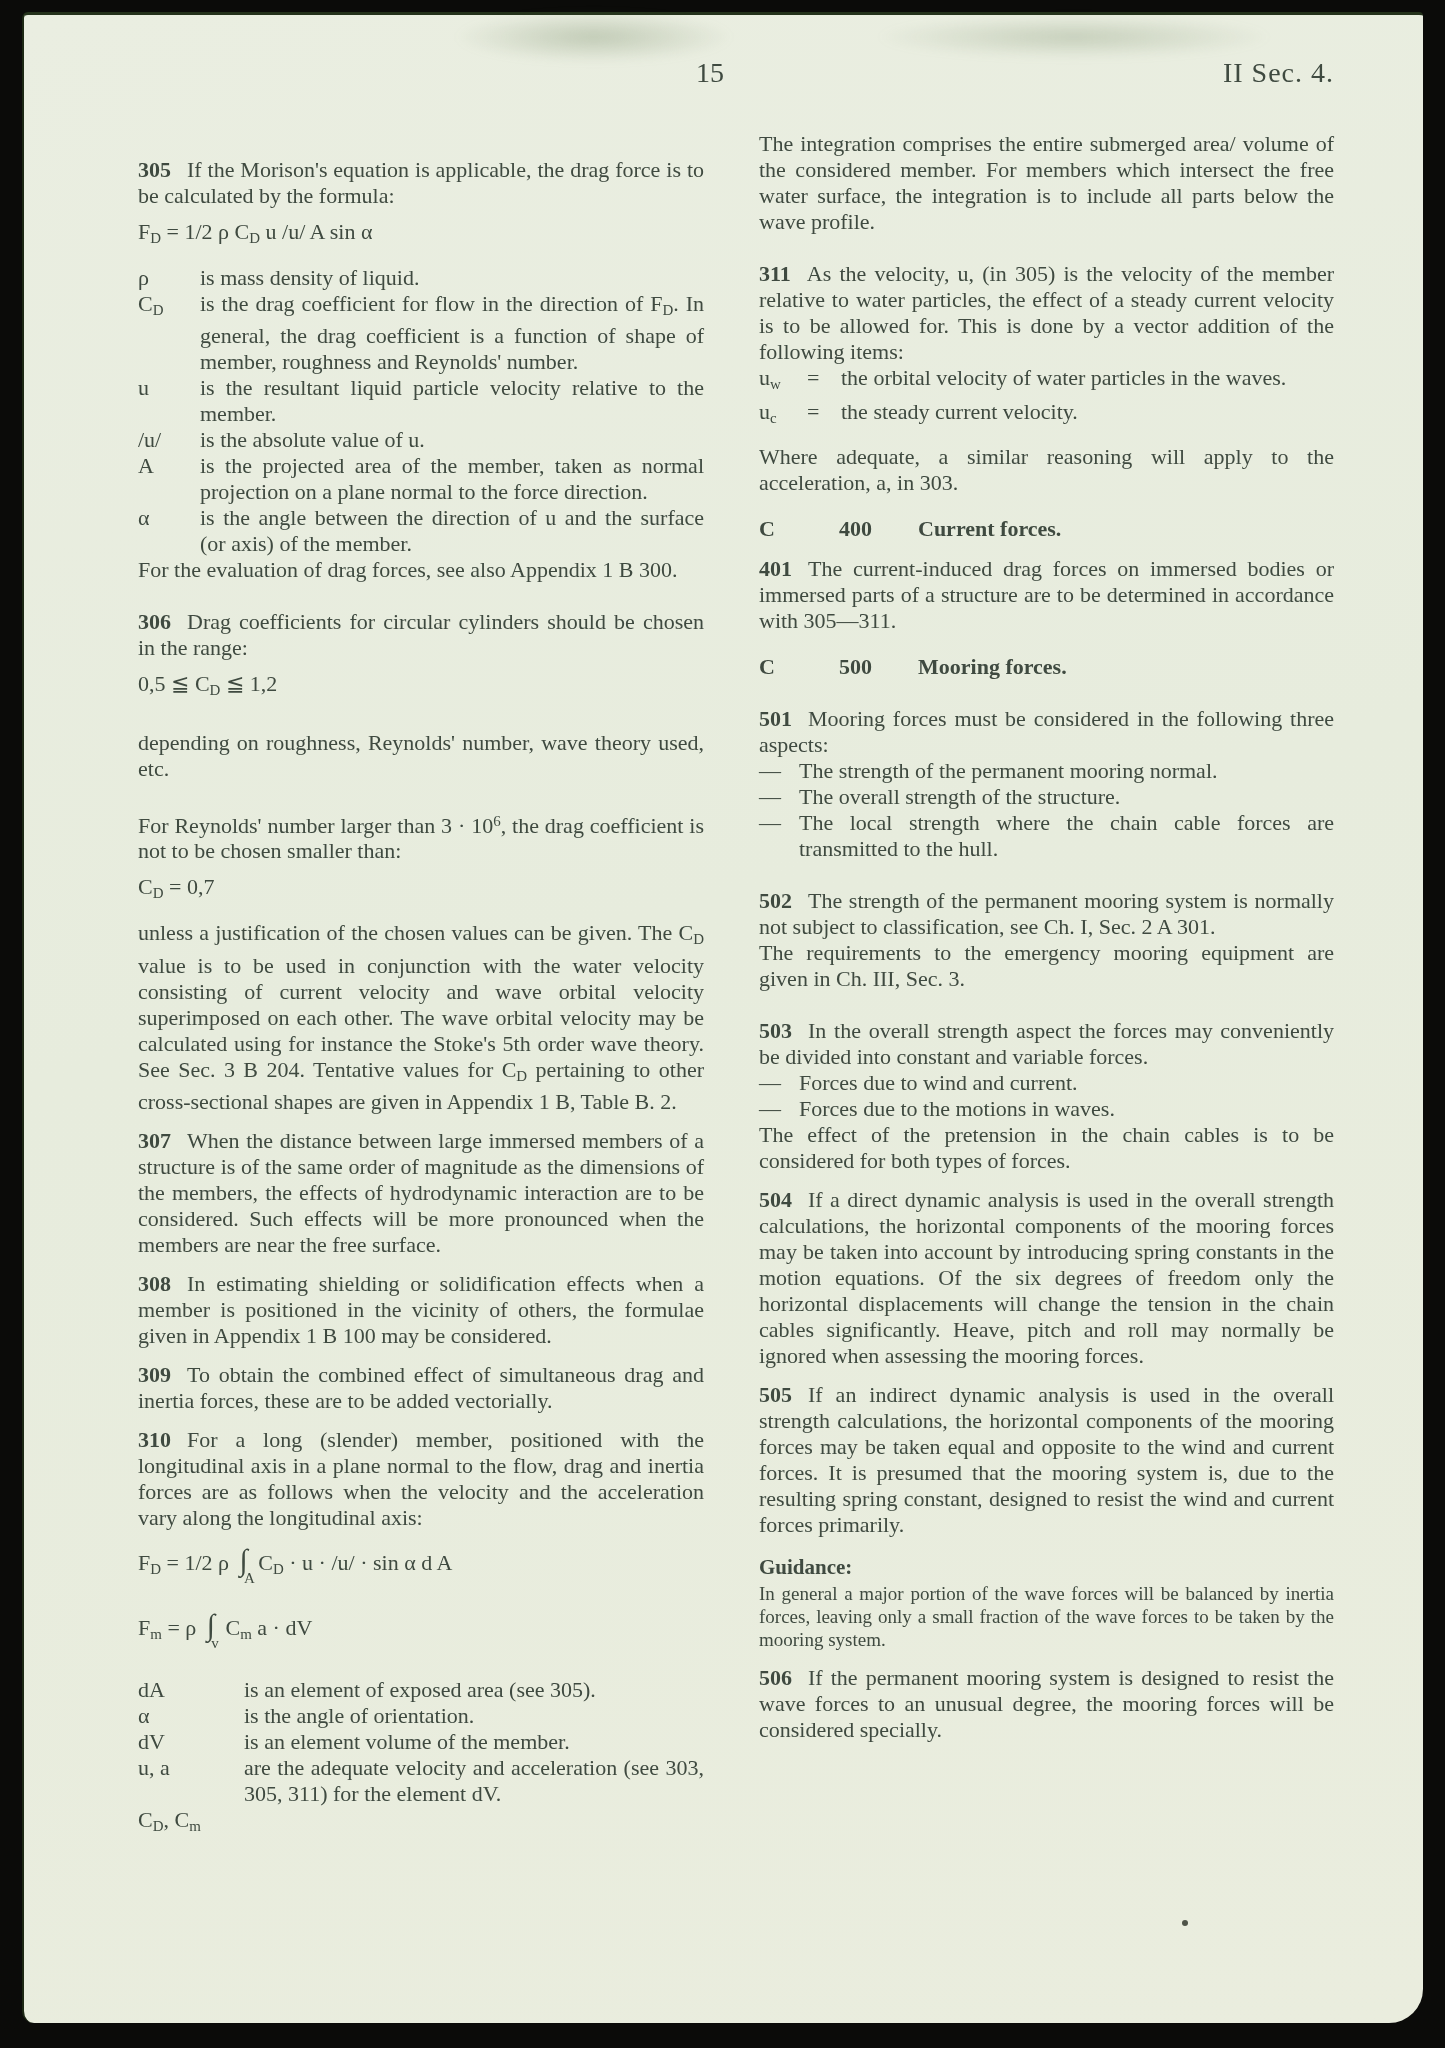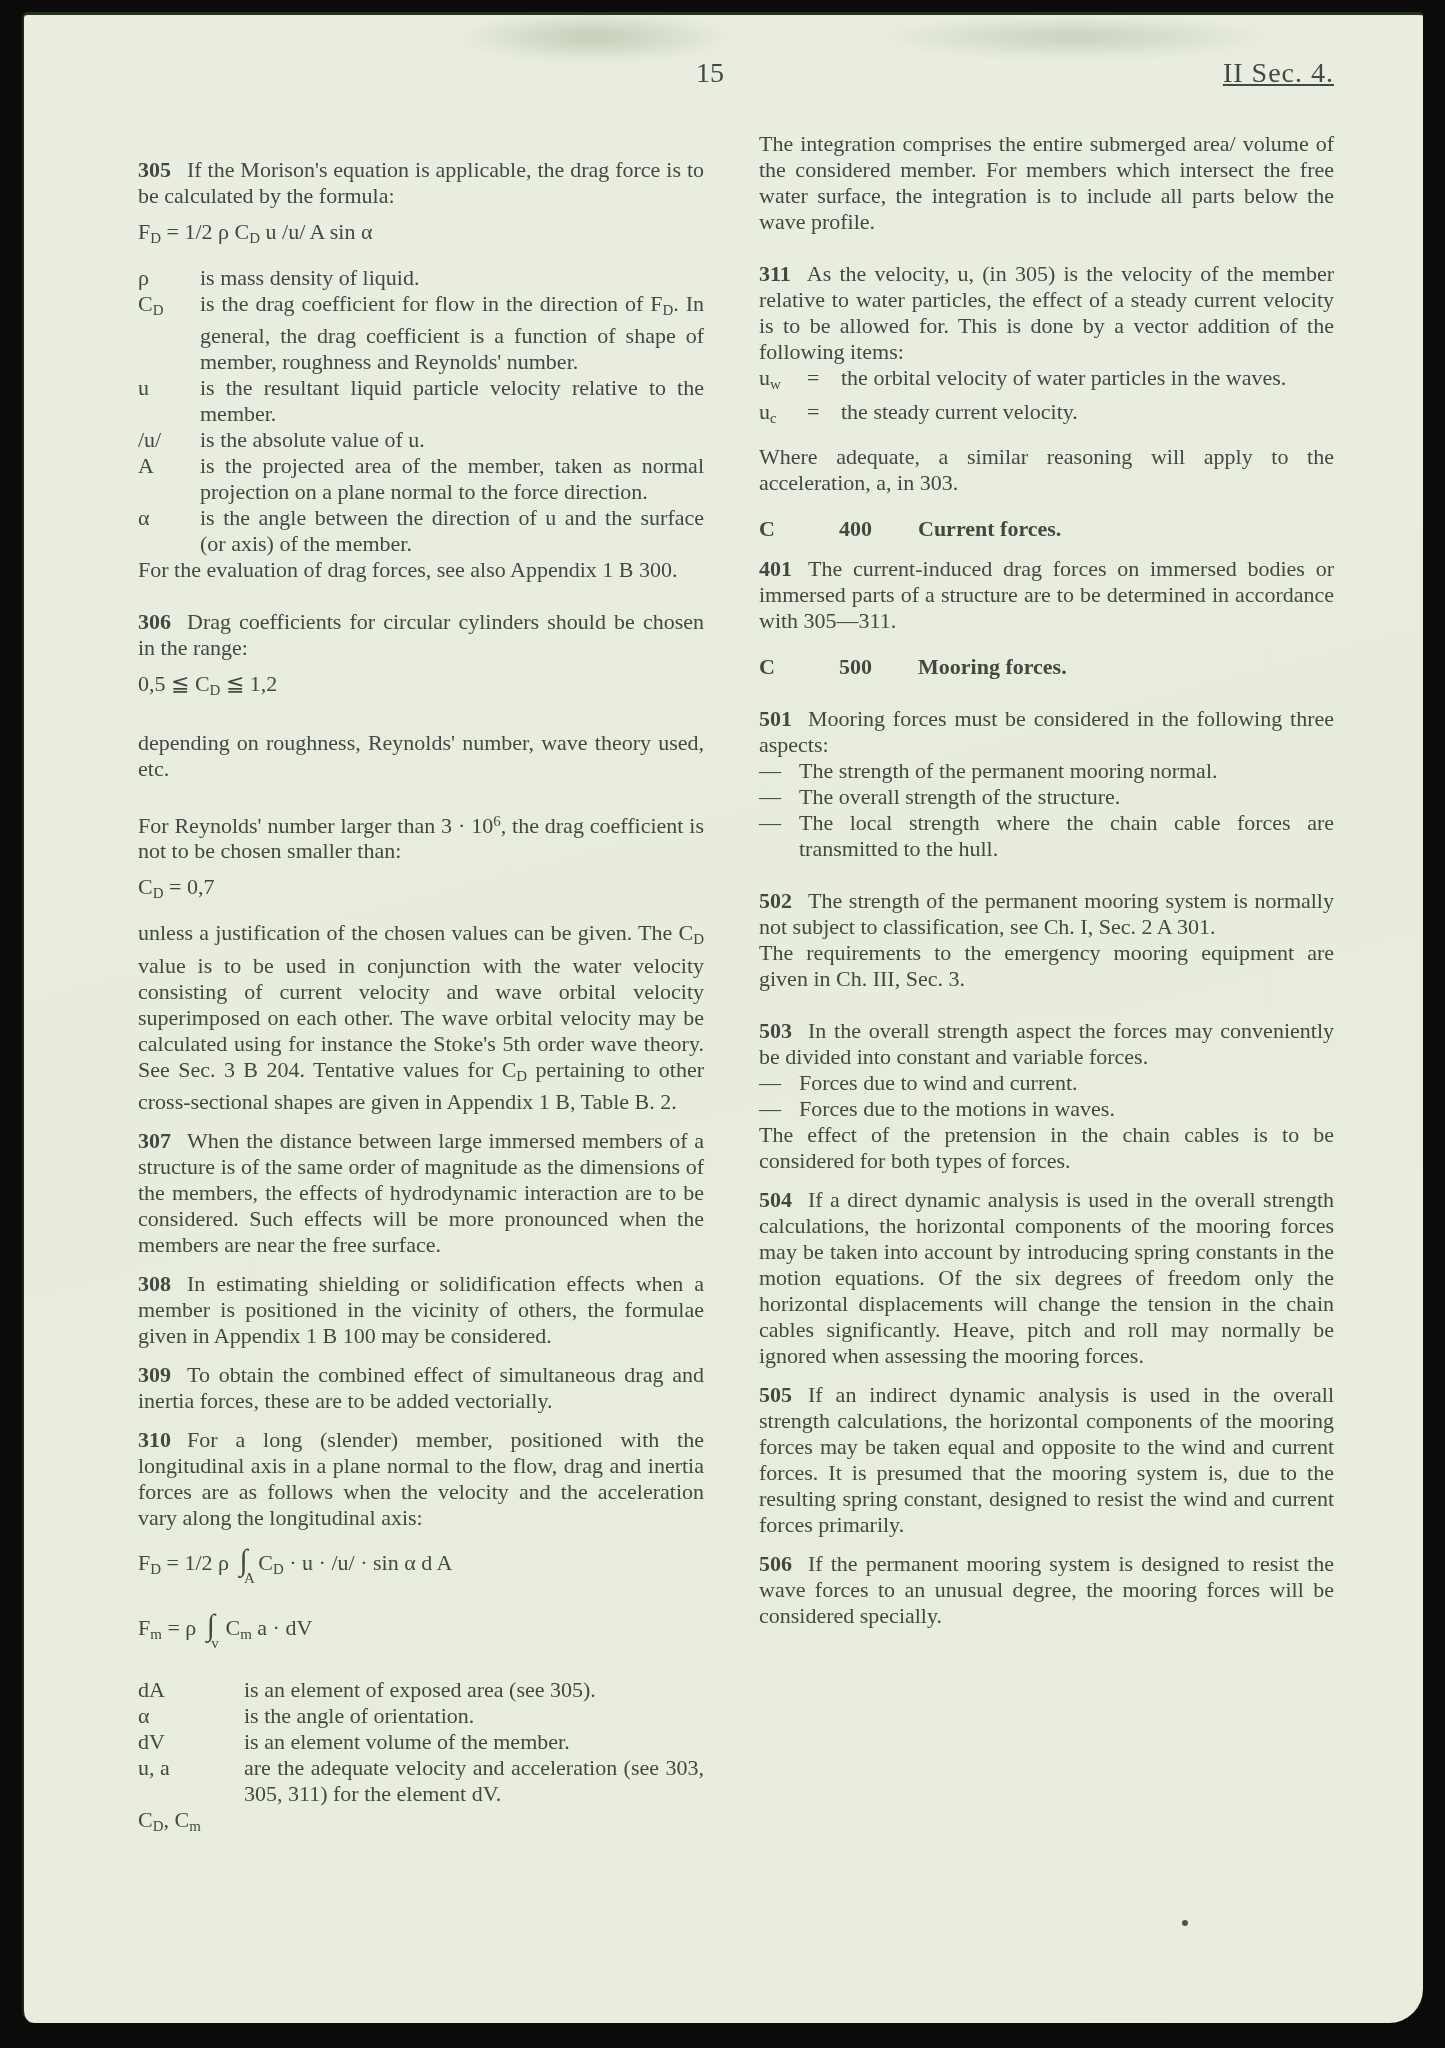--- a/index.html
+++ b/index.html
@@ -17,21 +17,21 @@
   .smudge{position:absolute;border-radius:50%;filter:blur(4px);pointer-events:none;}
   .smudge-a{left:430px;top:-4px;width:280px;height:52px;
     background:radial-gradient(ellipse at center,rgba(120,140,105,.35),rgba(120,140,105,0) 70%);}
   .smudge-b{left:850px;top:0px;width:400px;height:44px;
     background:radial-gradient(ellipse at center,rgba(120,140,105,.30),rgba(120,140,105,0) 70%);}
   .speck{position:absolute;left:1158px;top:1905px;width:6px;height:6px;border-radius:50%;background:rgba(40,45,35,.8);}
 
   .content{position:absolute;left:114px;top:42px;width:1196px;}
   .header{position:relative;height:40px;font-size:28px;}
   .pageno{position:absolute;left:558px;top:0;}
-  .secno{position:absolute;right:0;top:0;letter-spacing:1px;text-decoration:underline;}
+  .secno{position:absolute;right:0;top:0;letter-spacing:1px;}
 
   .columns{display:flex;gap:55px;margin-top:34px;}
   .col{font-size:22px;line-height:26px;text-align:justify;}
   .col.left{width:566px;}
   .col.right{width:575px;}
 
   p{margin:0 0 13px 0;}
   p.tight{margin-bottom:0;margin-top:26px;}
   .num{font-weight:bold;margin-right:16px;}
   sub{font-size:68%;vertical-align:-0.28em;letter-spacing:0;}
@@ -237,20 +237,24 @@
               <span class="dtext">Forces due to the motions in waves.</span>
             </div>
           </div>
 
           <p>The effect of the pretension in the chain cables is to be considered for both types of forces.</p>
 
           <p><span class="num">504</span><span>If a direct dynamic analysis is used in the overall strength calculations, the horizontal components of the mooring forces may be taken into account by introducing spring constants in the motion equations. Of the six degrees of freedom only the horizontal displacements will change the tension in the chain cables significantly. Heave, pitch and roll may normally be ignored when assessing the mooring forces.</span></p>
 
           <p><span class="num">505</span><span>If an indirect dynamic analysis is used in the overall strength calculations, the horizontal components of the mooring forces may be taken equal and opposite to the wind and current forces. It is presumed that the mooring system is, due to the resulting spring constant, designed to resist the wind and current forces primarily.</span></p>
 
+          <div class="guidance">
+            <div class="guidance-title">Guidance:</div>
+            <div class="guidance-text">In general a major portion of the wave forces will be balanced by inertia forces, leaving only a small fraction of the wave forces to be taken by the mooring system.</div>
+          </div>
 
           <p><span class="num">506</span><span>If the permanent mooring system is designed to resist the wave forces to an unusual degree, the mooring forces will be considered specially.</span></p>
 
         </div>
       </div>
     </div>
   </div>
 </div>
 
 </body></html>

